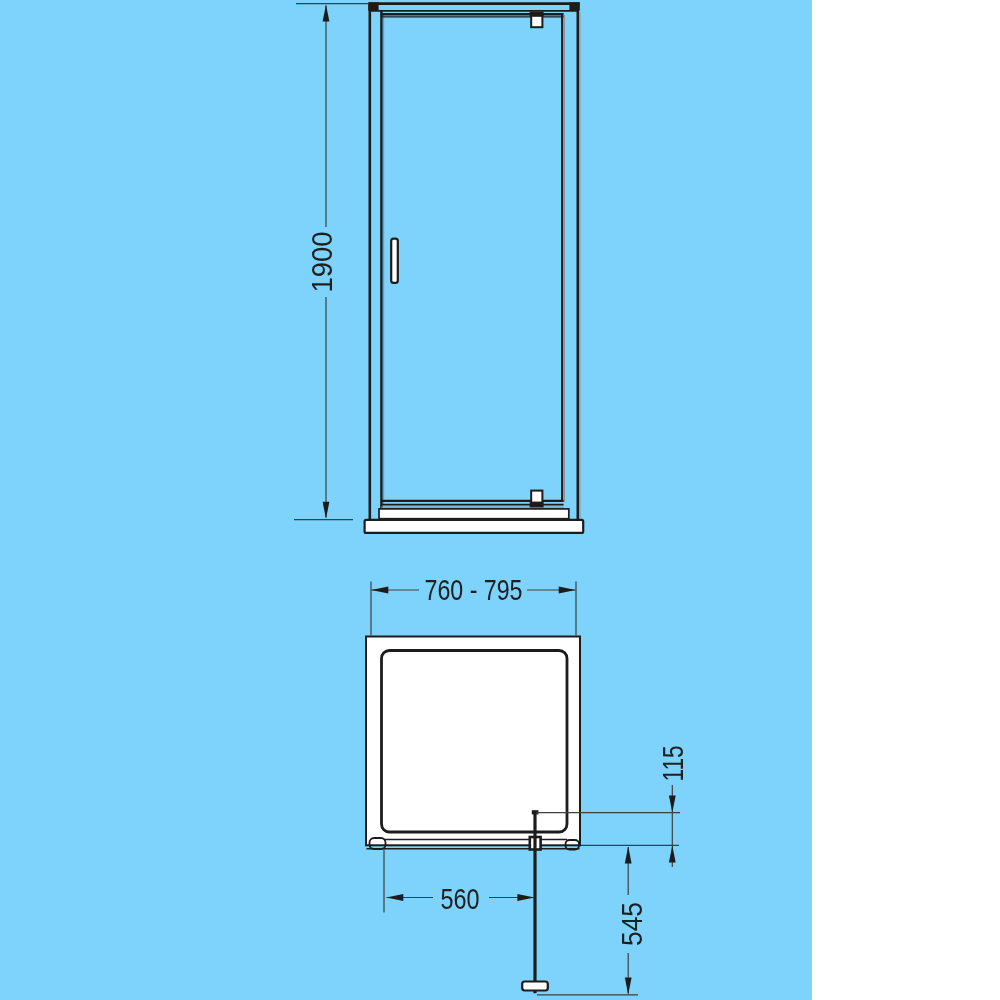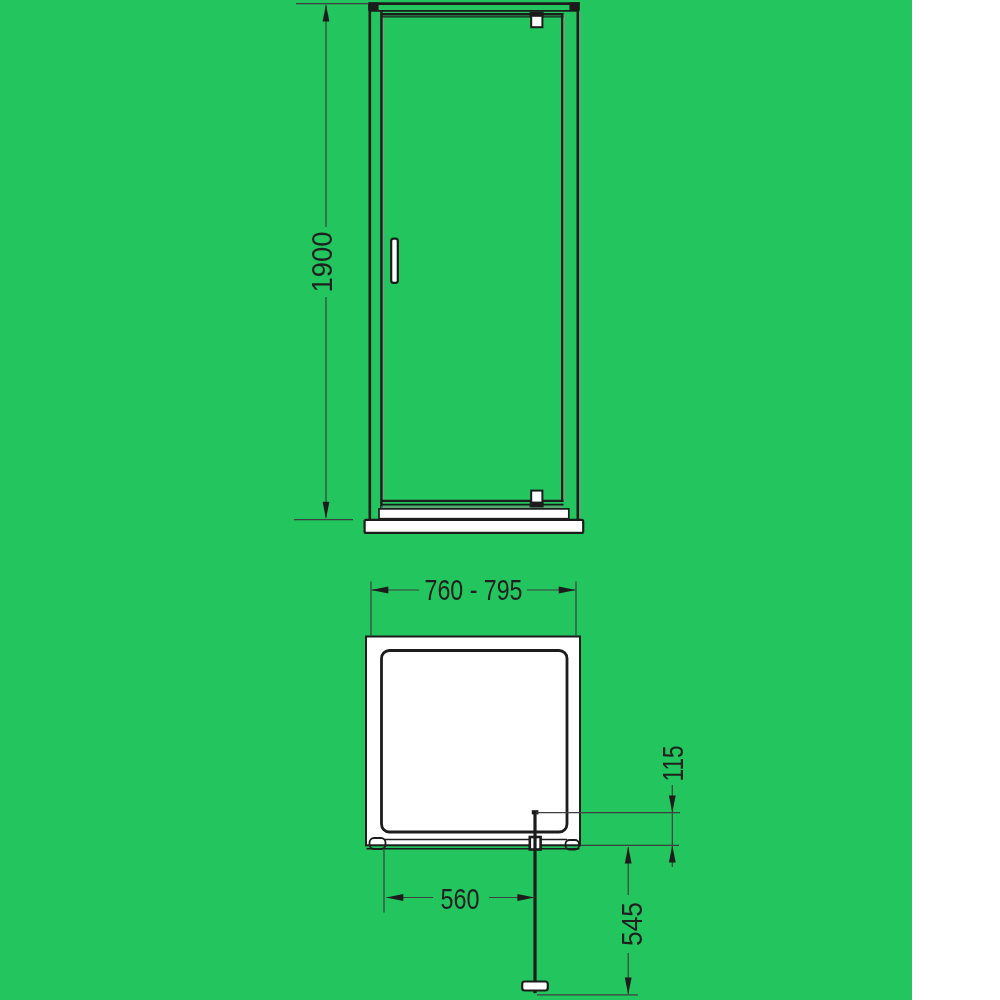--- a/index.html
+++ b/index.html
@@ -1,16 +1,16 @@
 <!DOCTYPE html>
 <html><head>
 <meta charset="utf-8">
 <style>
   html,body{margin:0;padding:0;background:#ffffff;}
-  .page{position:relative;width:912px;height:1000px;background:#22c55e;overflow:hidden;
+  .page{position:relative;width:812px;height:1000px;background:#7dd3fc;overflow:hidden;
         font-family:"Liberation Sans",sans-serif;}
   svg{position:absolute;left:0;top:0;}
   .ln{stroke:#1c1c1c;fill:none;}
   .shade{stroke:#8f8f8f;fill:none;}
   .dim{stroke:#3f3f3f;stroke-width:1.2;fill:none;}
   .fillblk{fill:#1c1c1c;stroke:none;}
   .wh{fill:#ffffff;}
   .dimtext{font-family:"Liberation Sans",sans-serif;font-size:30px;fill:#1f1f1f;}
 </style>
 </head>

